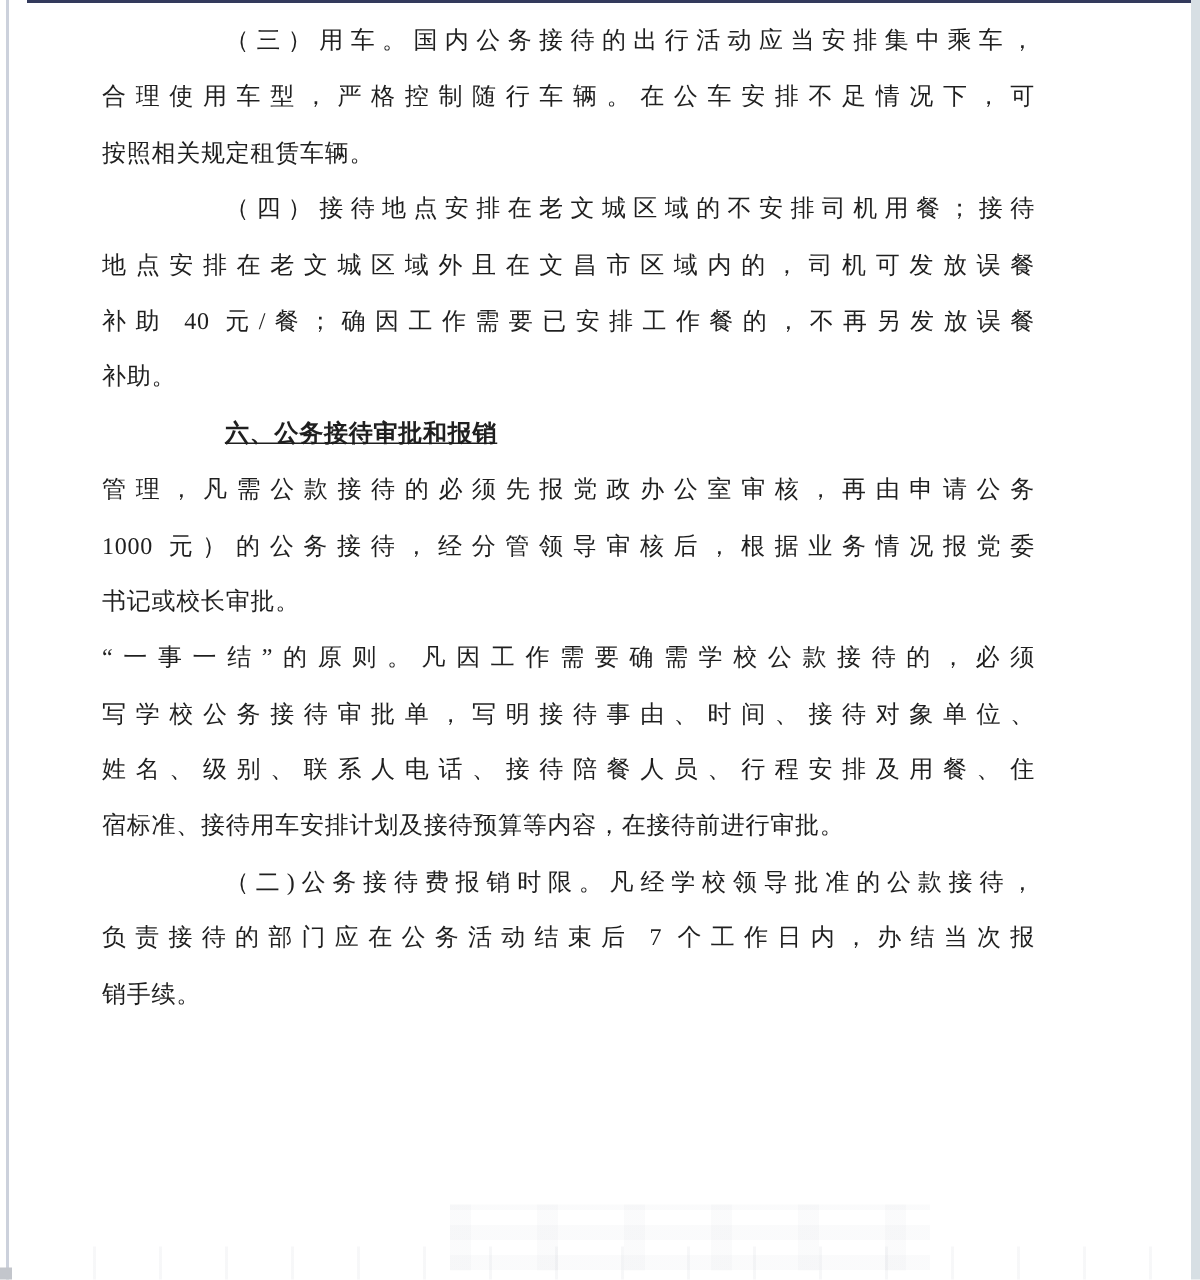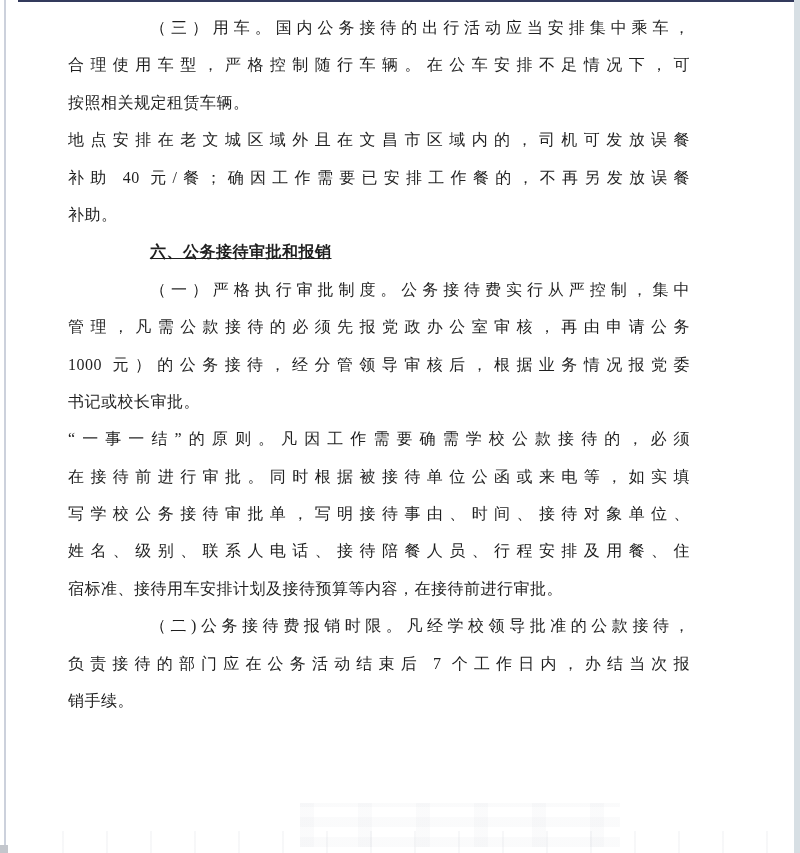--- a/index.html
+++ b/index.html
@@ -102,29 +102,28 @@
 <div class="left-rule"></div>
 <div class="right-edge"></div>
 <div class="corner-mark"></div>
 <div class="scan-dots"></div>
 <div class="scan-artifacts"></div>
 
 <div class="doc-body">
     <div class="doc-line indent fill">（三）用车。国内公务接待的出行活动应当安排集中乘车，</div>
     <div class="doc-line fill">合理使用车型，严格控制随行车辆。在公车安排不足情况下，可</div>
     <div class="doc-line">按照相关规定租赁车辆。</div>
+    <div class="doc-line indent fill">（四）接待地点安排在老文城区域的不安排司机用餐；接待</div>
     <div class="doc-line fill">地点安排在老文城区域外且在文昌市区域内的，司机可发放误餐</div>
     <div class="doc-line fill">补助 40 元/餐；确因工作需要已安排工作餐的，不再另发放误餐</div>
     <div class="doc-line">补助。</div>
     <div class="doc-line indent bold">六、公务接待审批和报销</div>
-    <div class="doc-line indent fill">（一）严格执行审批制度。公务接待费实行从严控制，集中</div>
     <div class="doc-line fill">管理，凡需公款接待的必须先报党政办公室审核，再由申请公务</div>
     <div class="doc-line fill">1000 元）的公务接待，经分管领导审核后，根据业务情况报党委</div>
     <div class="doc-line">书记或校长审批。</div>
     <div class="doc-line fill">“一事一结”的原则。凡因工作需要确需学校公款接待的，必须</div>
-    <div class="doc-line fill">在接待前进行审批。同时根据被接待单位公函或来电等，如实填</div>
     <div class="doc-line fill">写学校公务接待审批单，写明接待事由、时间、接待对象单位、</div>
     <div class="doc-line fill">姓名、级别、联系人电话、接待陪餐人员、行程安排及用餐、住</div>
     <div class="doc-line">宿标准、接待用车安排计划及接待预算等内容，在接待前进行审批。</div>
     <div class="doc-line indent fill">（二)公务接待费报销时限。凡经学校领导批准的公款接待，</div>
     <div class="doc-line fill">负责接待的部门应在公务活动结束后 7 个工作日内，办结当次报</div>
     <div class="doc-line">销手续。</div>
   </div>
 
 </body></html>

